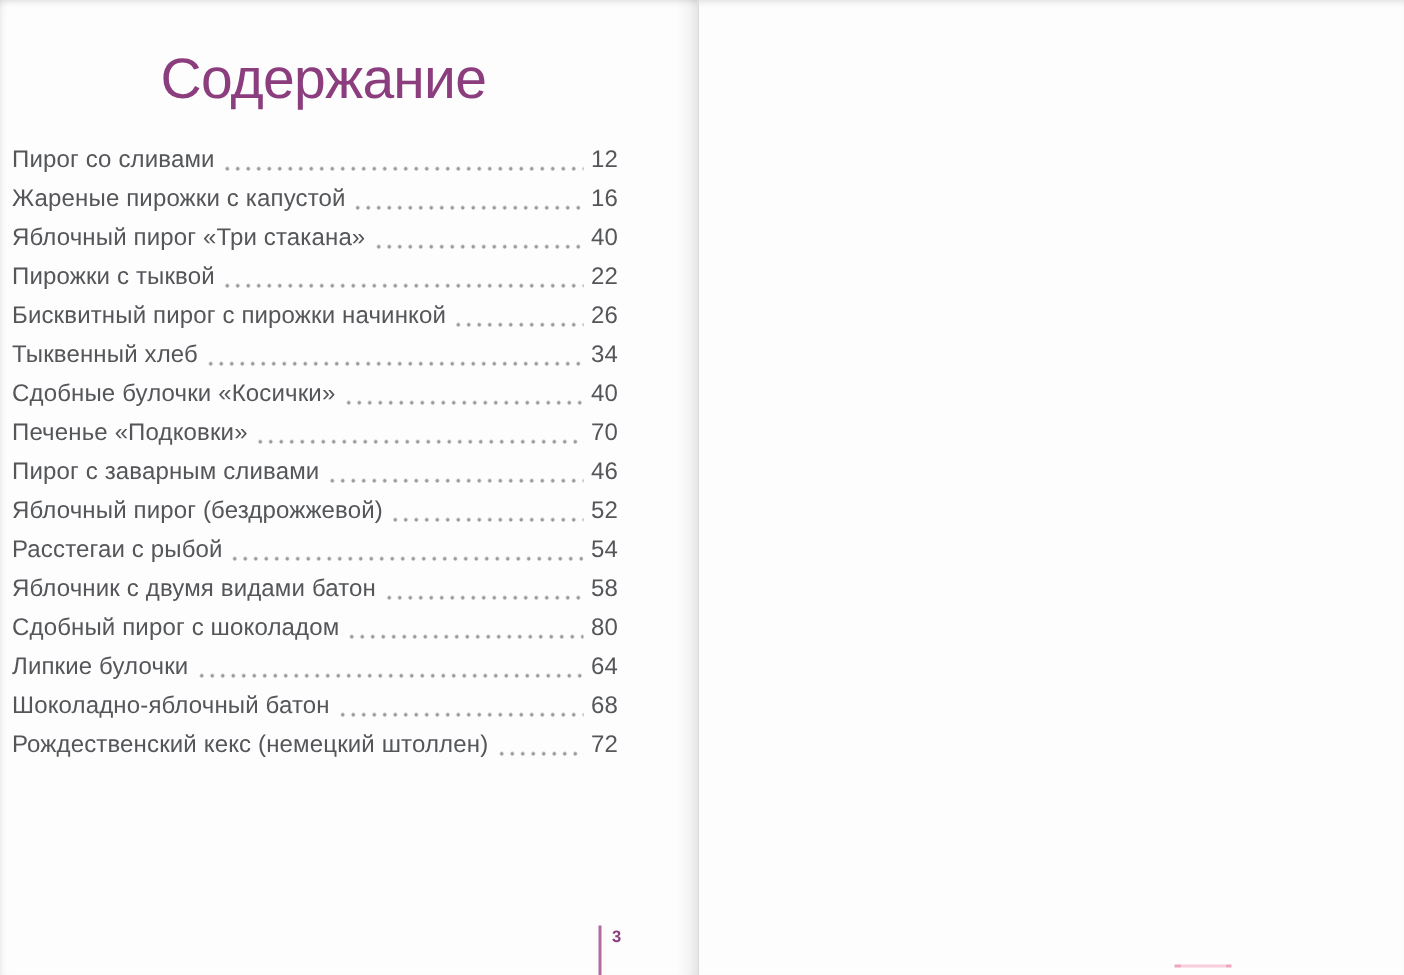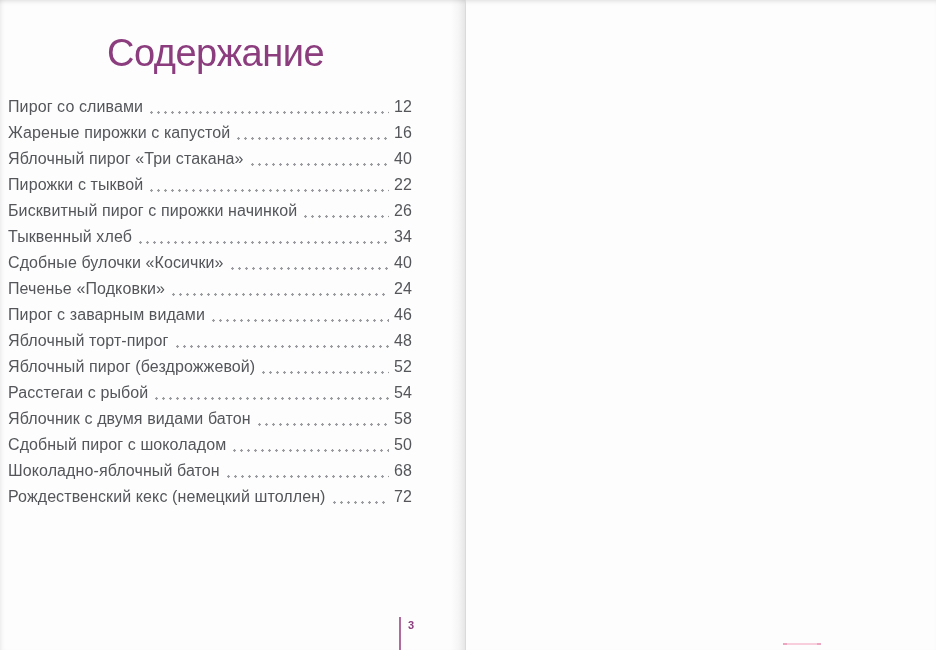--- a/index.html
+++ b/index.html
@@ -103,51 +103,51 @@
           <span class="pagenum">34</span>
         </div>
         <div class="row">
           <span class="label">Сдобные булочки «Косички»</span>
           <span class="leader"></span>
           <span class="pagenum">40</span>
         </div>
         <div class="row">
           <span class="label">Печенье «Подковки»</span>
           <span class="leader"></span>
-          <span class="pagenum">24</span>
+          <span class="pagenum">70</span>
         </div>
         <div class="row">
-          <span class="label">Пирог с заварным видами</span>
+          <span class="label">Пирог с заварным сливами</span>
           <span class="leader"></span>
           <span class="pagenum">46</span>
-        </div>
-        <div class="row">
-          <span class="label">Яблочный торт-пирог</span>
-          <span class="leader"></span>
-          <span class="pagenum">48</span>
         </div>
         <div class="row">
           <span class="label">Яблочный пирог (бездрожжевой)</span>
           <span class="leader"></span>
           <span class="pagenum">52</span>
         </div>
         <div class="row">
           <span class="label">Расстегаи с рыбой</span>
           <span class="leader"></span>
           <span class="pagenum">54</span>
         </div>
         <div class="row">
           <span class="label">Яблочник с двумя видами батон</span>
           <span class="leader"></span>
           <span class="pagenum">58</span>
         </div>
         <div class="row">
           <span class="label">Сдобный пирог с шоколадом</span>
           <span class="leader"></span>
-          <span class="pagenum">50</span>
+          <span class="pagenum">80</span>
+        </div>
+        <div class="row">
+          <span class="label">Липкие булочки</span>
+          <span class="leader"></span>
+          <span class="pagenum">64</span>
         </div>
         <div class="row">
           <span class="label">Шоколадно-яблочный батон</span>
           <span class="leader"></span>
           <span class="pagenum">68</span>
         </div>
         <div class="row">
           <span class="label">Рождественский кекс (немецкий штоллен)</span>
           <span class="leader"></span>
           <span class="pagenum">72</span>

